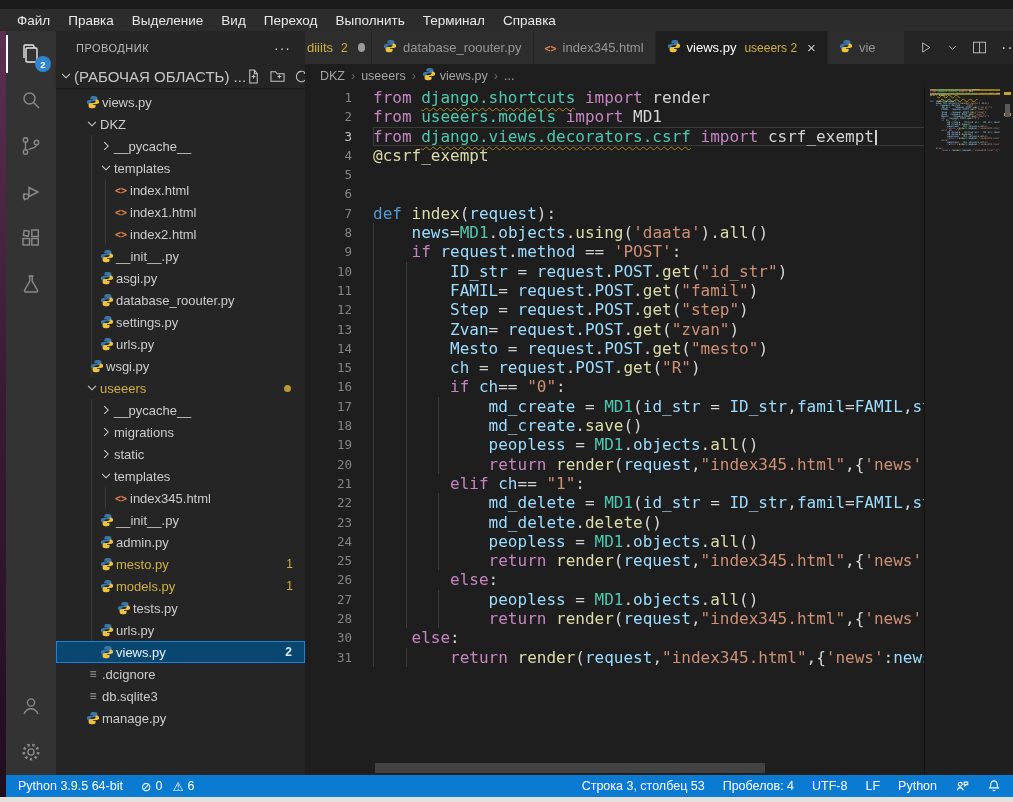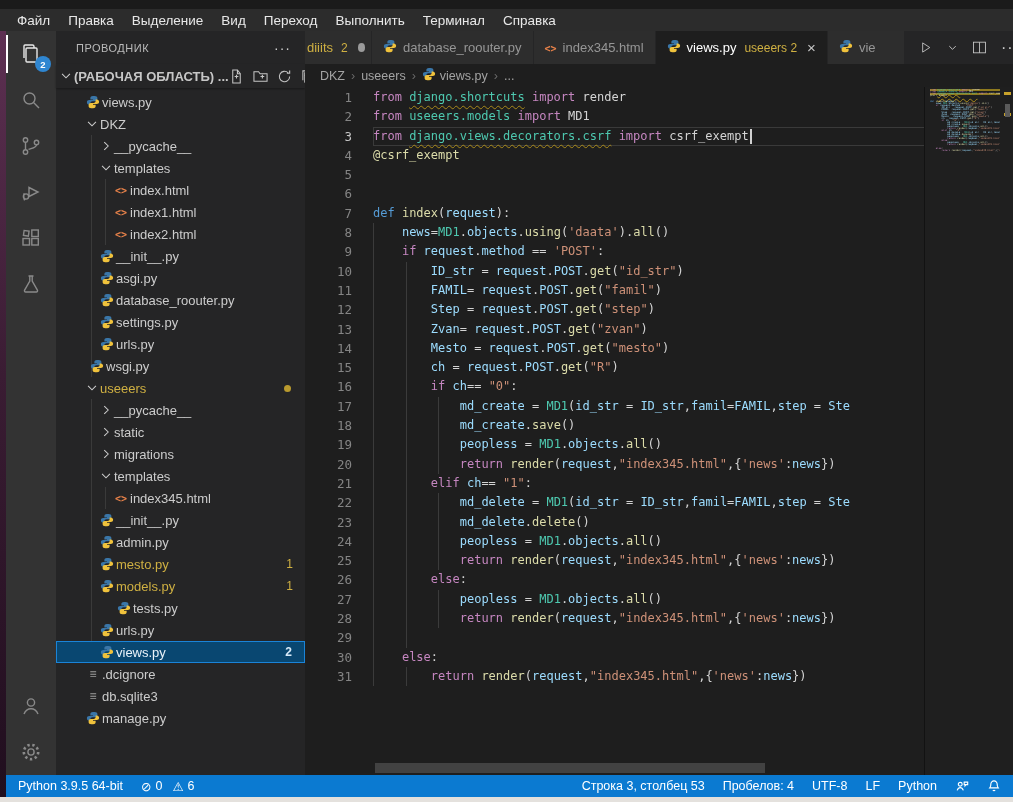--- a/index.html
+++ b/index.html
@@ -22,21 +22,21 @@
   .ab-icon.active::before{content:"";position:absolute;left:0;top:4px;bottom:4px;width:2px;background:#ffffff;}
   .ab-badge{position:absolute;right:5px;bottom:5px;width:16px;height:16px;border-radius:50%;
             background:#2f86d1;color:#fff;font-size:9.5px;font-weight:bold;
             display:flex;align-items:center;justify-content:center;}
   .ab-spacer{flex:1;}
   
   #sidebar{position:absolute;left:56px;top:31px;width:249px;bottom:27px;background:#252526;color:#cccccc;}
   .sb-head{height:33px;display:flex;align-items:center;}
   .sb-title{font-size:11px;letter-spacing:.5px;color:#bababa;padding-left:20px;}
   .sb-more{margin-left:auto;margin-right:14px;color:#cfcfcf;font-size:14px;letter-spacing:1px;}
-  .ws-row{height:24px;display:flex;align-items:center;font-size:13px;font-weight:bold;color:#c7c7c7;
+  .ws-row{height:24px;display:flex;align-items:center;font-size:15px;font-weight:normal;color:#c7c7c7;
           box-shadow:0 1px 2px rgba(0,0,0,.35);}
   .ws-chev{width:16px;display:flex;justify-content:center;margin-left:3px;color:#cccccc;}
   .ws-label{margin-left:1px;white-space:nowrap;}
   .ws-actions{margin-left:auto;display:flex;gap:9px;padding-right:12px;color:#c5c5c5;}
   .ws-actions svg{width:15px;height:15px;stroke:currentColor;fill:none;stroke-width:1.1;}
   #tree{position:relative;padding-top:3px;font-size:13px;}
   .trow{position:relative;height:22px;display:flex;align-items:center;box-sizing:border-box;}
   .trow .twisty{width:16px;flex:none;display:flex;justify-content:center;color:#cccccc;}
   .trow .ficon{width:18px;flex:none;display:flex;justify-content:center;align-items:center;}
   .tlabel{white-space:nowrap;}
@@ -70,21 +70,21 @@
   .crumb{display:flex;align-items:center;gap:4px;}
   .crumb-sep{color:#6a6a6a;}
   
   #code{position:absolute;left:0;right:0;top:56px;bottom:0;}
   #lines{position:absolute;left:0;top:1px;right:88px;bottom:14px;overflow:hidden;
          font-family:"DejaVu Sans Mono",monospace;}
   .cl{display:flex;height:19.3px;}
   .ln{width:47px;flex:none;text-align:right;padding-right:21px;color:#858585;
       font-size:12.5px;line-height:19.3px;}
   .cl.cur .ln{color:#c6c6c6;}
-  .lc{position:relative;flex:1;white-space:pre;font-size:12px;line-height:19.3px;color:#d4d4d4;}
+  .lc{position:relative;flex:1;white-space:pre;font-size:16px;line-height:19.3px;color:#d4d4d4;}
   .cl.cur .lc{box-shadow:inset 0 0 0 1px #3a3a3a;}
   .seg.kw{color:#C586C0}.seg.def{color:#569CD6}.seg.fn{color:#DCDCAA}
   .seg.type{color:#4EC9B0}.seg.var{color:#9CDCFE}.seg.str{color:#CE9178}.seg.plain{color:#D4D4D4}
   .sq{text-decoration:underline;text-decoration-style:wavy;text-decoration-color:#a8891a;
       text-decoration-thickness:1px;text-underline-offset:3.5px;}
   .guide{position:absolute;top:0;bottom:0;width:1px;background:#3b3b3b;}
   .caret{display:inline-block;width:2px;height:15px;background:#d0d0d0;vertical-align:middle;margin-left:1px;}
   
   #minimap-col{position:absolute;right:0;top:0;bottom:0;width:88px;background:#1f1f1f;
                border-left:1px solid rgba(0,0,0,.4);}
@@ -335,29 +335,29 @@
           </svg>
         </span>
         <span class="tlabel">__pycache__</span>
       </div>
       <div class="trow" style="padding-left: 42px;">
         <span class="twisty">
           <svg viewBox="0 0 16 16" width="14" height="14">
             <path d="M6 3.5 10.5 8 6 12.5" fill="none" stroke="currentColor" stroke-width="1.2"></path>
           </svg>
         </span>
-        <span class="tlabel">static</span>
+        <span class="tlabel">migrations</span>
       </div>
       <div class="trow" style="padding-left: 42px;">
         <span class="twisty">
           <svg viewBox="0 0 16 16" width="14" height="14">
             <path d="M6 3.5 10.5 8 6 12.5" fill="none" stroke="currentColor" stroke-width="1.2"></path>
           </svg>
         </span>
-        <span class="tlabel">migrations</span>
+        <span class="tlabel">static</span>
       </div>
       <div class="trow" style="padding-left: 42px;">
         <span class="twisty">
           <svg viewBox="0 0 16 16" width="14" height="14">
             <path d="M3.5 5.5 8 10l4.5-4.5" fill="none" stroke="currentColor" stroke-width="1.2"></path>
           </svg>
         </span>
         <span class="tlabel">templates</span>
       </div>
       <div class="trow" style="padding-left: 56px;">
@@ -633,24 +633,20 @@
           <span class="ln">26</span>
           <span class="lc"><i class="guide" style="left: 0px;"></i><i class="guide" style="left: 32.512px;"></i><span class="seg plain">        </span><span class="seg kw">else</span><span class="seg plain">:</span></span>
         </div>
         <div class="cl">
           <span class="ln">27</span>
           <span class="lc"><i class="guide" style="left: 0px;"></i><i class="guide" style="left: 32.512px;"></i><i class="guide" style="left: 65.024px;"></i><span class="seg plain">            </span><span class="seg var">peopless</span><span class="seg plain"> = </span><span class="seg type">MD1</span><span class="seg plain">.</span><span class="seg var">objects</span><span class="seg plain">.</span><span class="seg fn">all</span><span class="seg plain">()</span></span>
         </div>
         <div class="cl">
           <span class="ln">28</span>
           <span class="lc"><i class="guide" style="left: 0px;"></i><i class="guide" style="left: 32.512px;"></i><i class="guide" style="left: 65.024px;"></i><span class="seg plain">            </span><span class="seg kw">return </span><span class="seg fn">render</span><span class="seg plain">(</span><span class="seg var">request</span><span class="seg plain">,</span><span class="seg str">"index345.html"</span><span class="seg plain">,{</span><span class="seg str">'news'</span><span class="seg plain">:</span><span class="seg var">news</span><span class="seg plain">})</span></span>
-        </div>
-        <div class="cl">
-          <span class="ln">29</span>
-          <span class="lc"><i class="guide" style="left: 0px;"></i><i class="guide" style="left: 32.512px;"></i></span>
         </div>
         <div class="cl">
           <span class="ln">30</span>
           <span class="lc"><i class="guide" style="left: 0px;"></i><span class="seg plain">    </span><span class="seg kw">else</span><span class="seg plain">:</span></span>
         </div>
         <div class="cl">
           <span class="ln">31</span>
           <span class="lc"><i class="guide" style="left: 0px;"></i><i class="guide" style="left: 32.512px;"></i><span class="seg plain">        </span><span class="seg kw">return </span><span class="seg fn">render</span><span class="seg plain">(</span><span class="seg var">request</span><span class="seg plain">,</span><span class="seg str">"index345.html"</span><span class="seg plain">,{</span><span class="seg str">'news'</span><span class="seg plain">:</span><span class="seg var">news</span><span class="seg plain">})</span></span>
         </div>
       </div>

